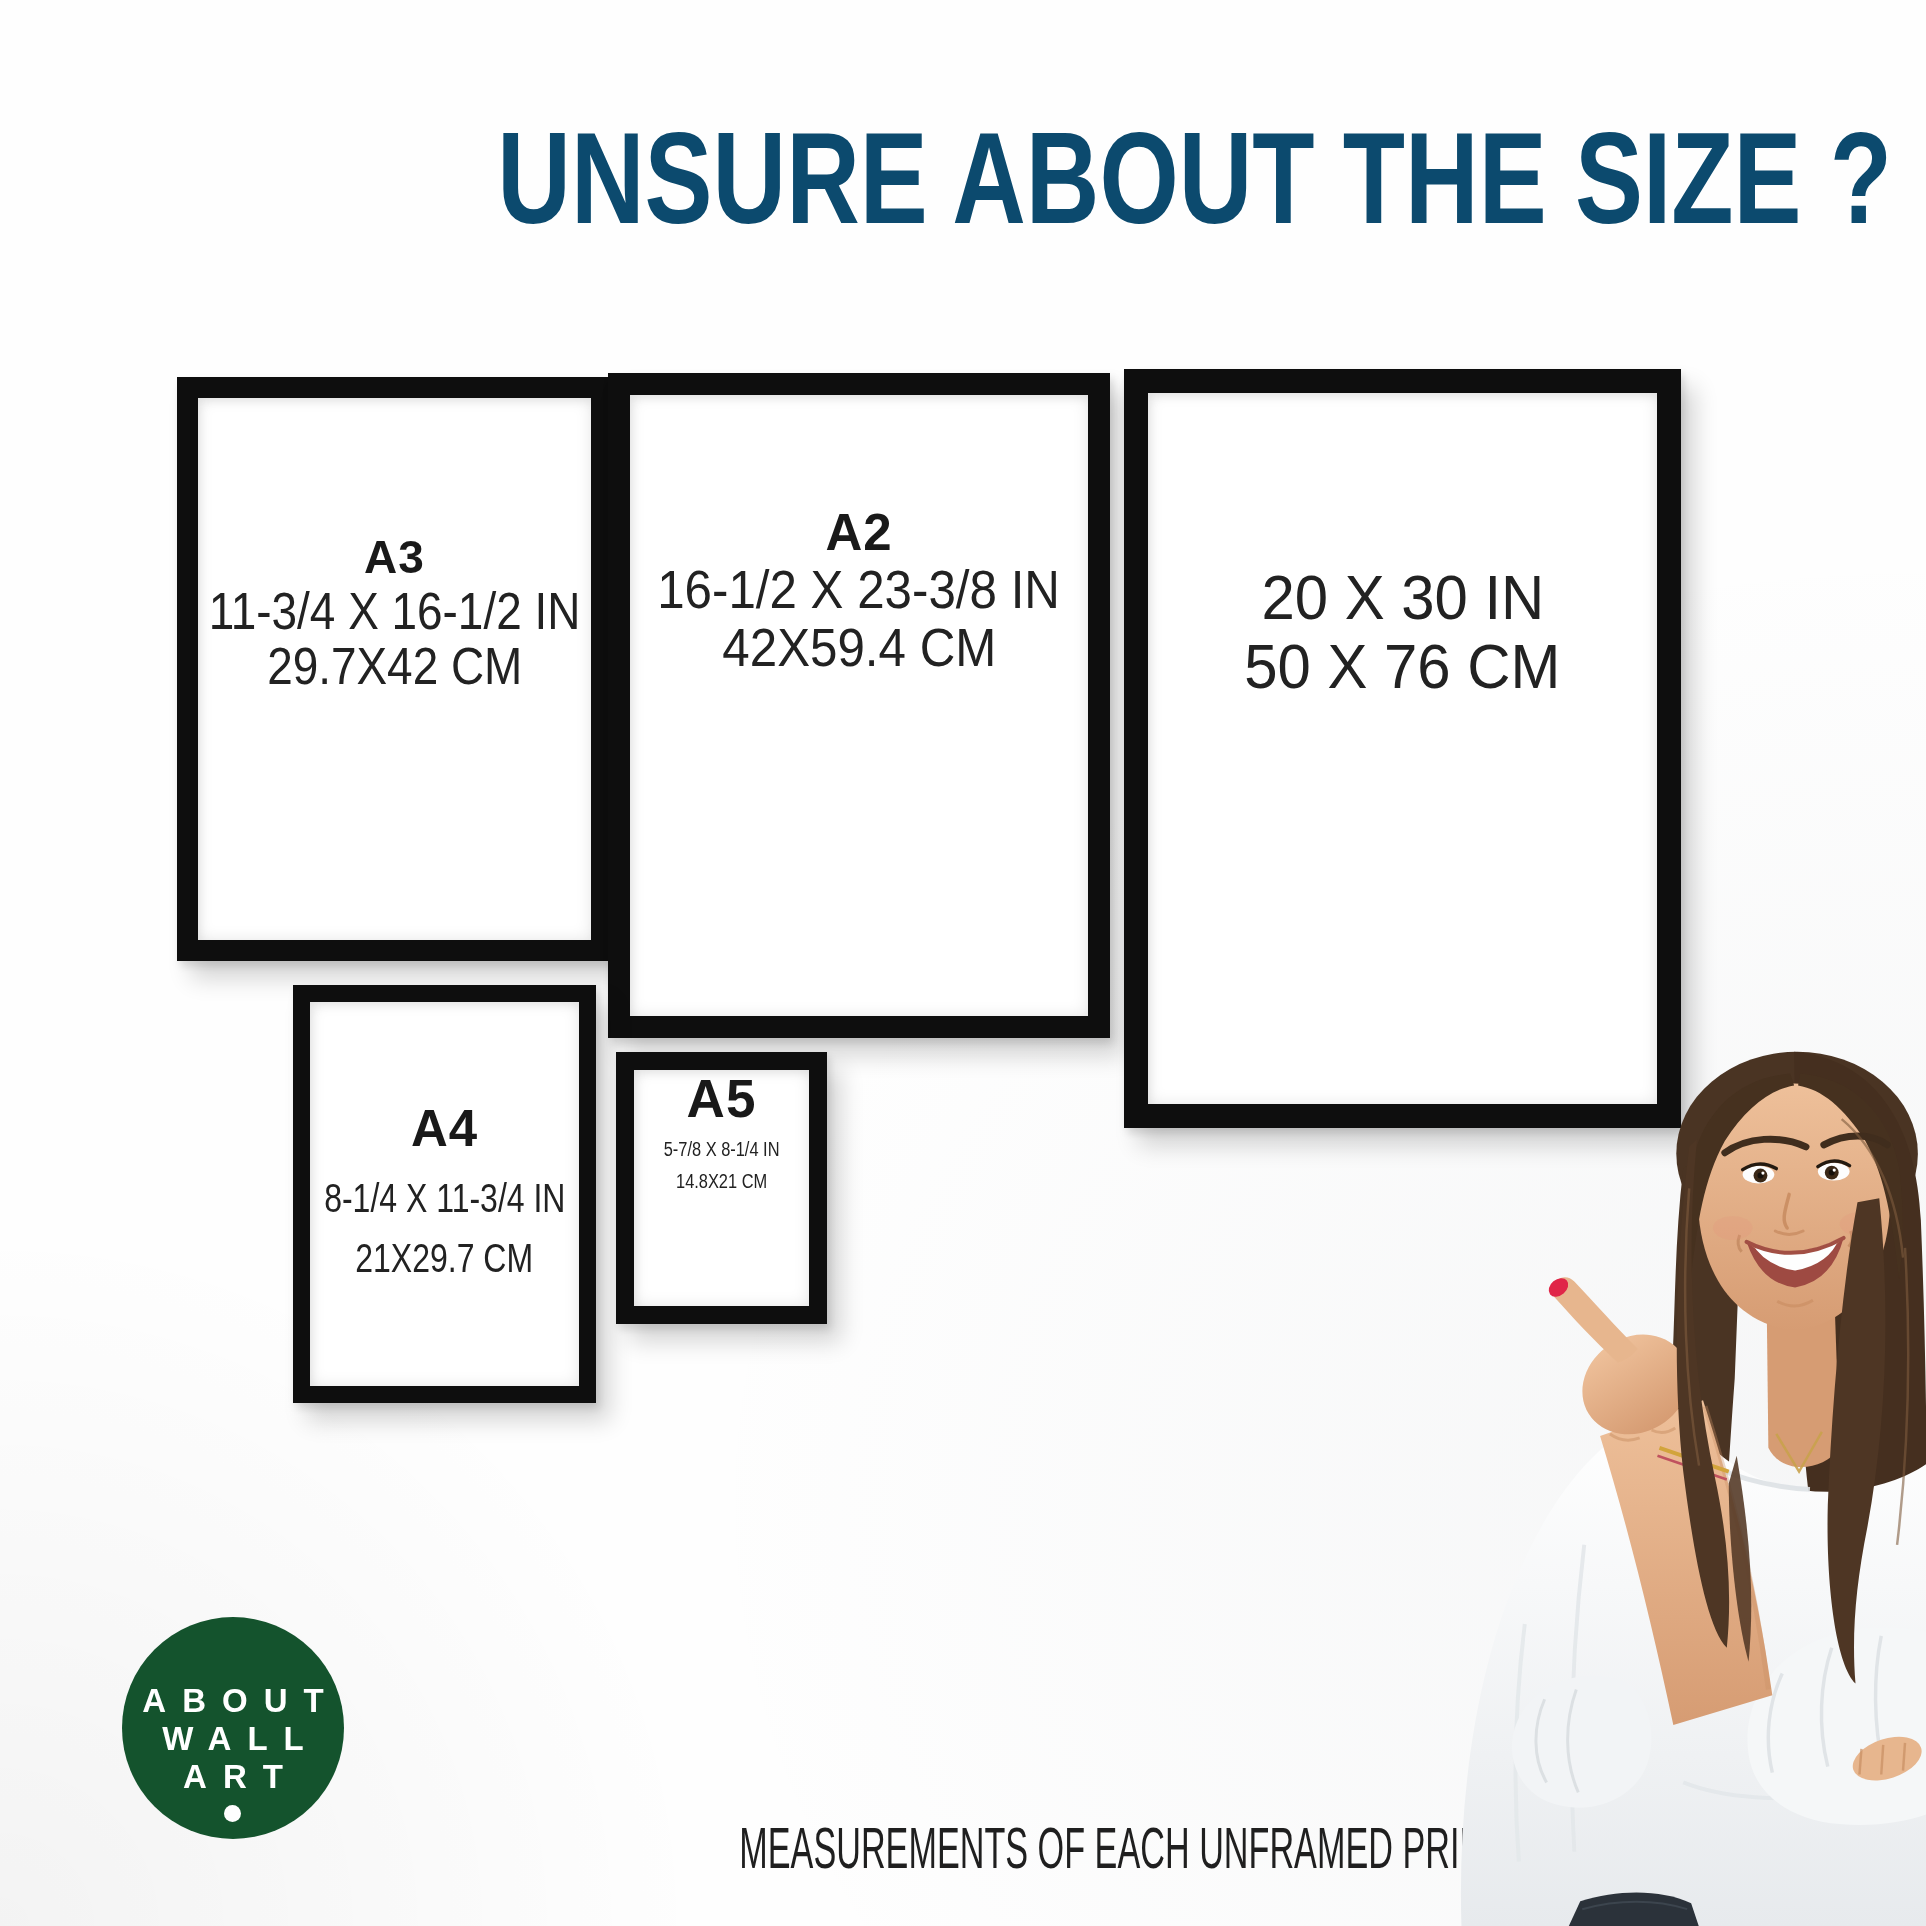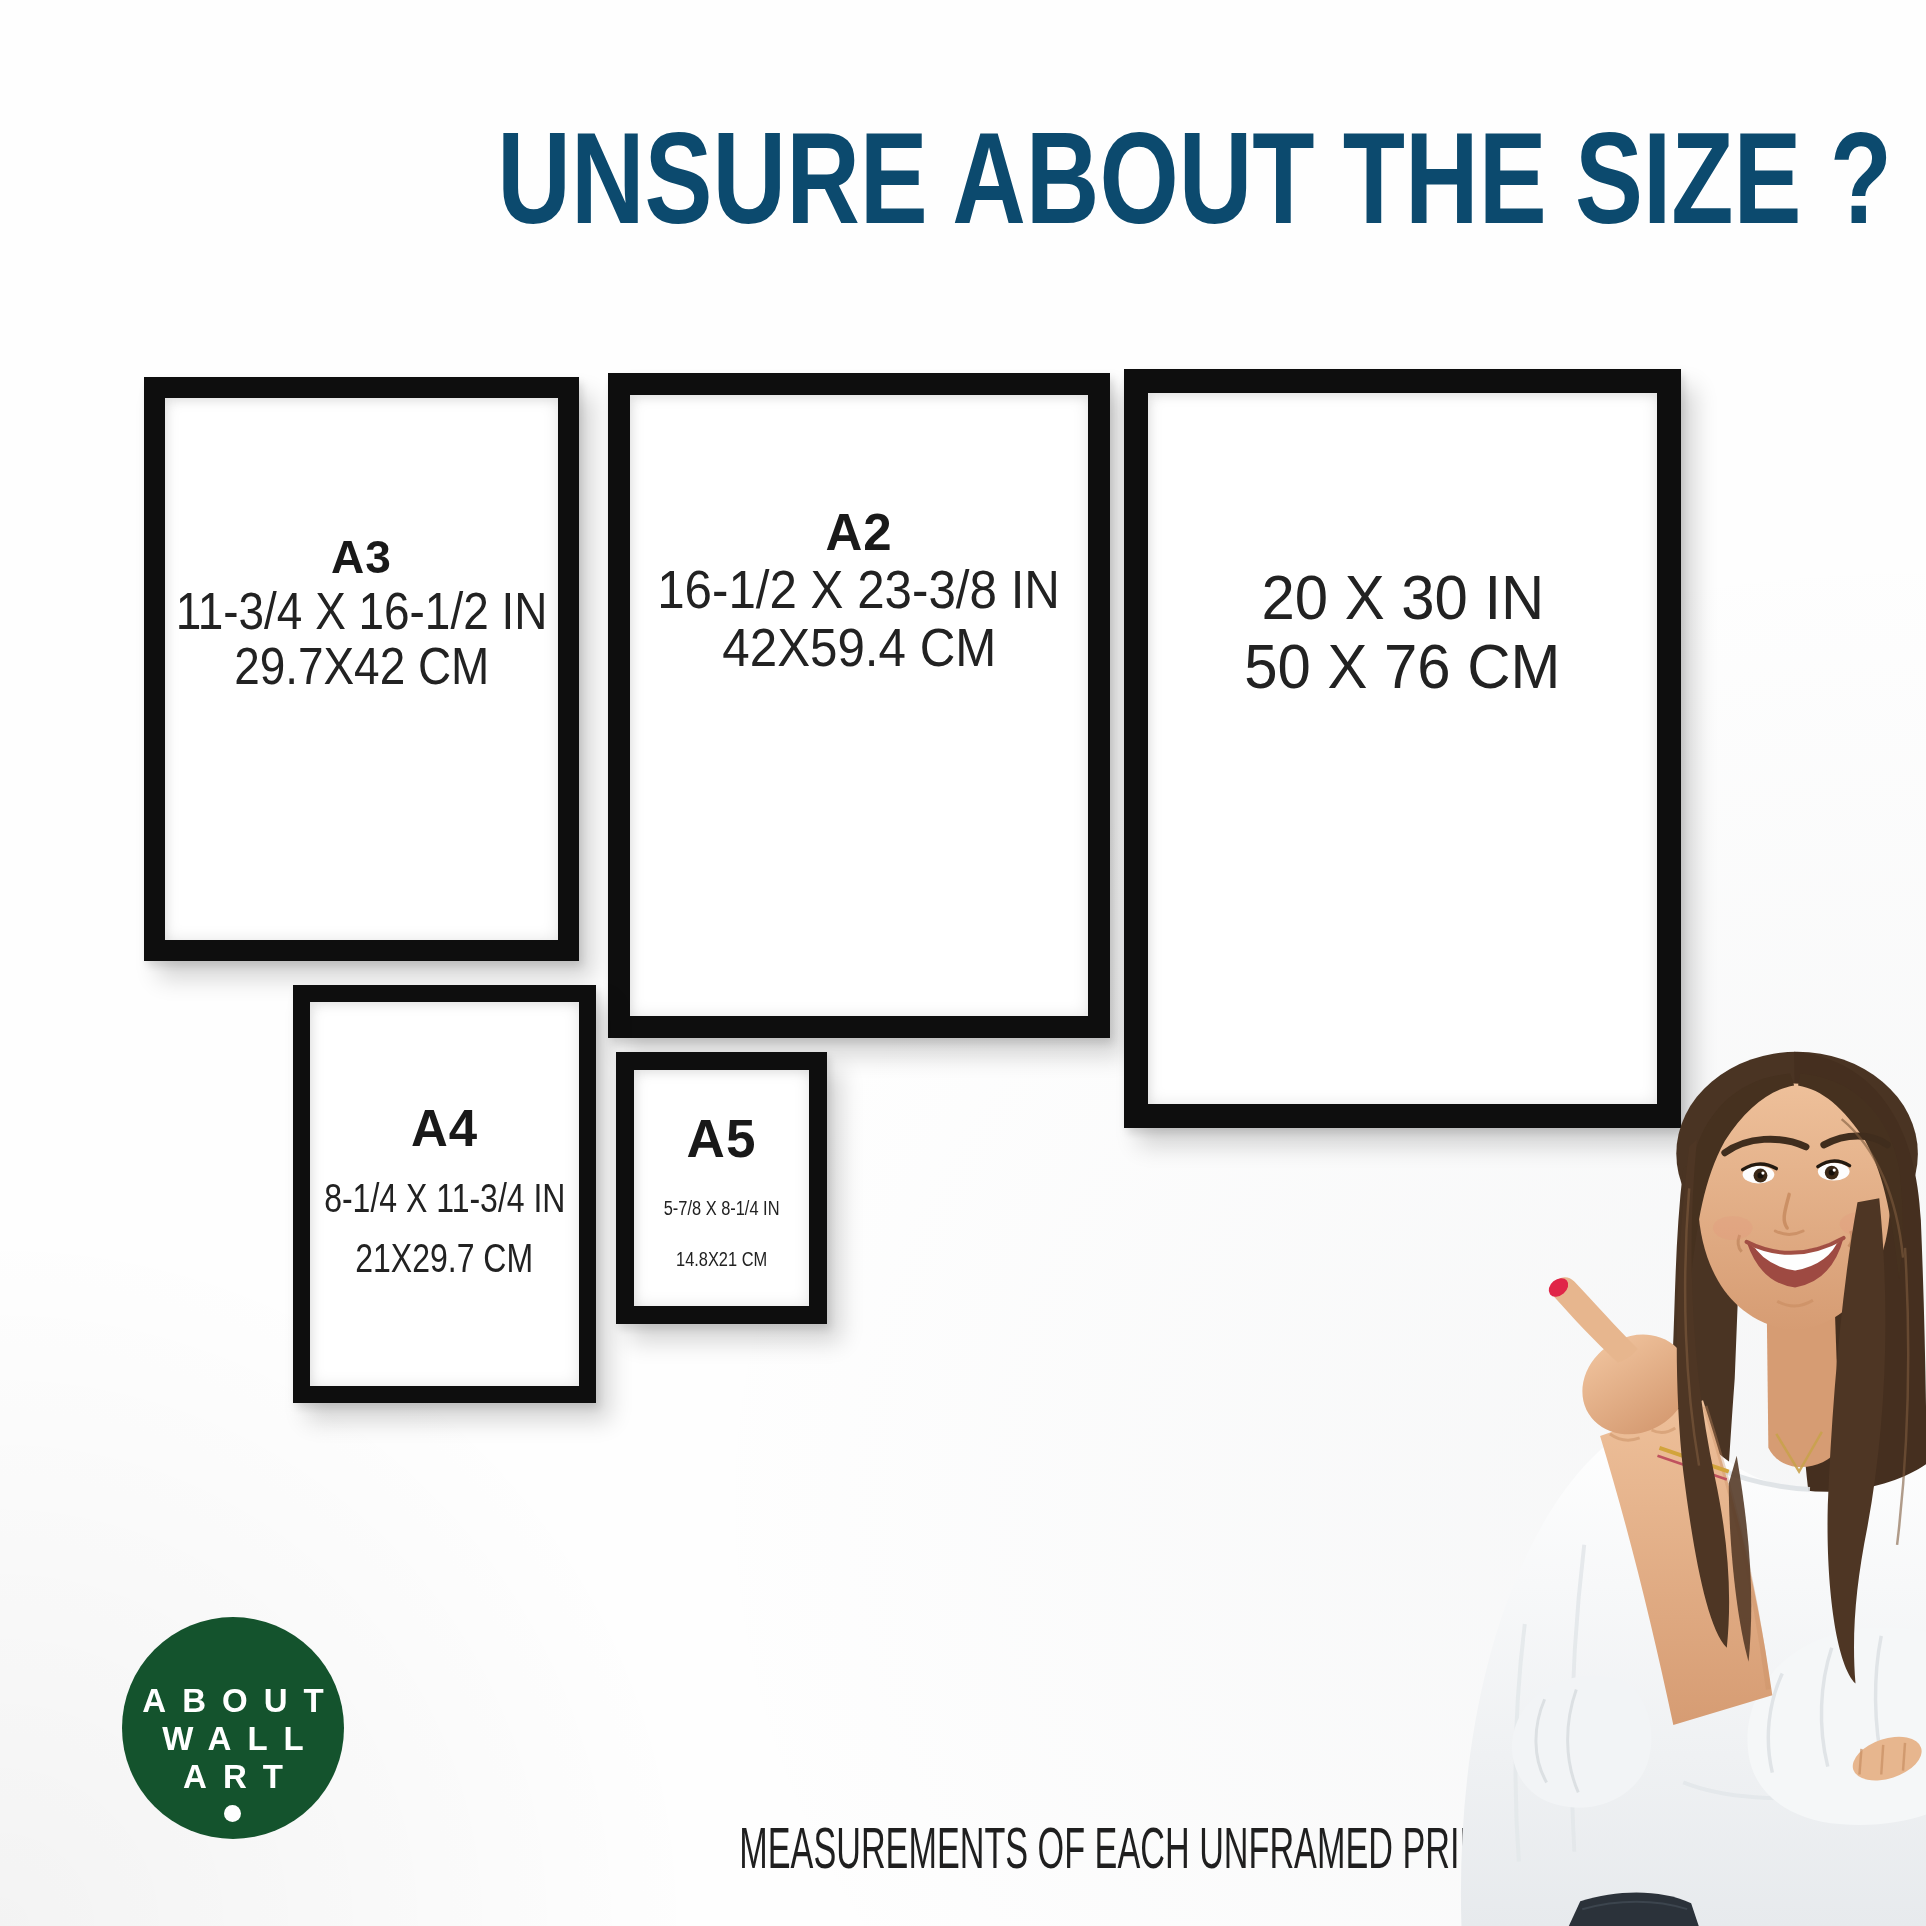--- a/index.html
+++ b/index.html
@@ -16,21 +16,21 @@
   
   .frame{position:absolute;background:#0e0e0e;
          box-shadow:14px 18px 22px rgba(0,0,0,0.16), 3px 5px 8px rgba(0,0,0,0.12);}
   .frame-inner{position:absolute;background:#ffffff;
          box-shadow:inset 0 0 16px rgba(0,0,0,0.10), inset 3px 4px 8px rgba(0,0,0,0.05);
          display:flex;flex-direction:column;align-items:center;text-align:center;}
   .f-label{font-weight:700;letter-spacing:1px;color:#191919;}
   .f-line{font-weight:400;color:#222;}
   .f-line .cx, .f-label .cx{display:inline-block;white-space:nowrap;transform-origin:center;}
 
-  .fr-a3{left:144px;top:377px;width:435px;height:584px;}
+  .fr-a3{left:177px;top:377px;width:435px;height:584px;}
   .fr-a3 .frame-inner{inset:21px;padding-top:133px;}
   .fr-a3 .f-label{font-size:46px;line-height:53px;}
   .fr-a3 .f-line{font-size:51px;line-height:55px;}
   .fr-a3 .f-line .cx{transform:scaleX(0.90);}
 
   .fr-a2{left:608px;top:373px;width:502px;height:665px;}
   .fr-a2 .frame-inner{inset:22px;padding-top:109px;}
   .fr-a2 .f-label{font-size:51px;line-height:57px;}
   .fr-a2 .f-line{font-size:53px;line-height:58px;}
   .fr-a2 .f-line .cx{transform:scaleX(0.93);}
@@ -40,21 +40,21 @@
   .fr-poster .f-line{font-size:63px;line-height:61px;}
   .fr-poster .f-line .cx{transform:scaleX(0.95);}
 
   .fr-a4{left:293px;top:985px;width:303px;height:418px;}
   .fr-a4 .frame-inner{inset:17px;padding-top:99px;}
   .fr-a4 .f-label{font-size:51px;line-height:55px;margin-bottom:20px;}
   .fr-a4 .f-line{font-size:40px;line-height:44px;margin-bottom:16px;}
   .fr-a4 .f-line .cx{transform:scaleX(0.80);}
 
   .fr-a5{left:616px;top:1052px;width:211px;height:272px;}
-  .fr-a5 .frame-inner{inset:18px;padding-top:40px;gap:19px;}
+  .fr-a5 .frame-inner{inset:18px;}
   .fr-a5 .f-label{font-size:53px;line-height:57px;margin-bottom:6px;}
   .fr-a5 .f-line{font-size:20px;line-height:32px;}
   .fr-a5 .f-line .cx{transform:scaleX(0.82);}
 
   
   .logo{position:absolute;left:122px;top:1617px;width:222px;height:222px;border-radius:50%;
         background:#14532d;display:flex;flex-direction:column;align-items:center;}
   .logo-text{margin-top:65px;display:flex;flex-direction:column;align-items:center;}
   .logo-line{color:#ffffff;font-weight:700;font-size:33px;line-height:38px;
              letter-spacing:16px;margin-right:-16px;white-space:nowrap;}

